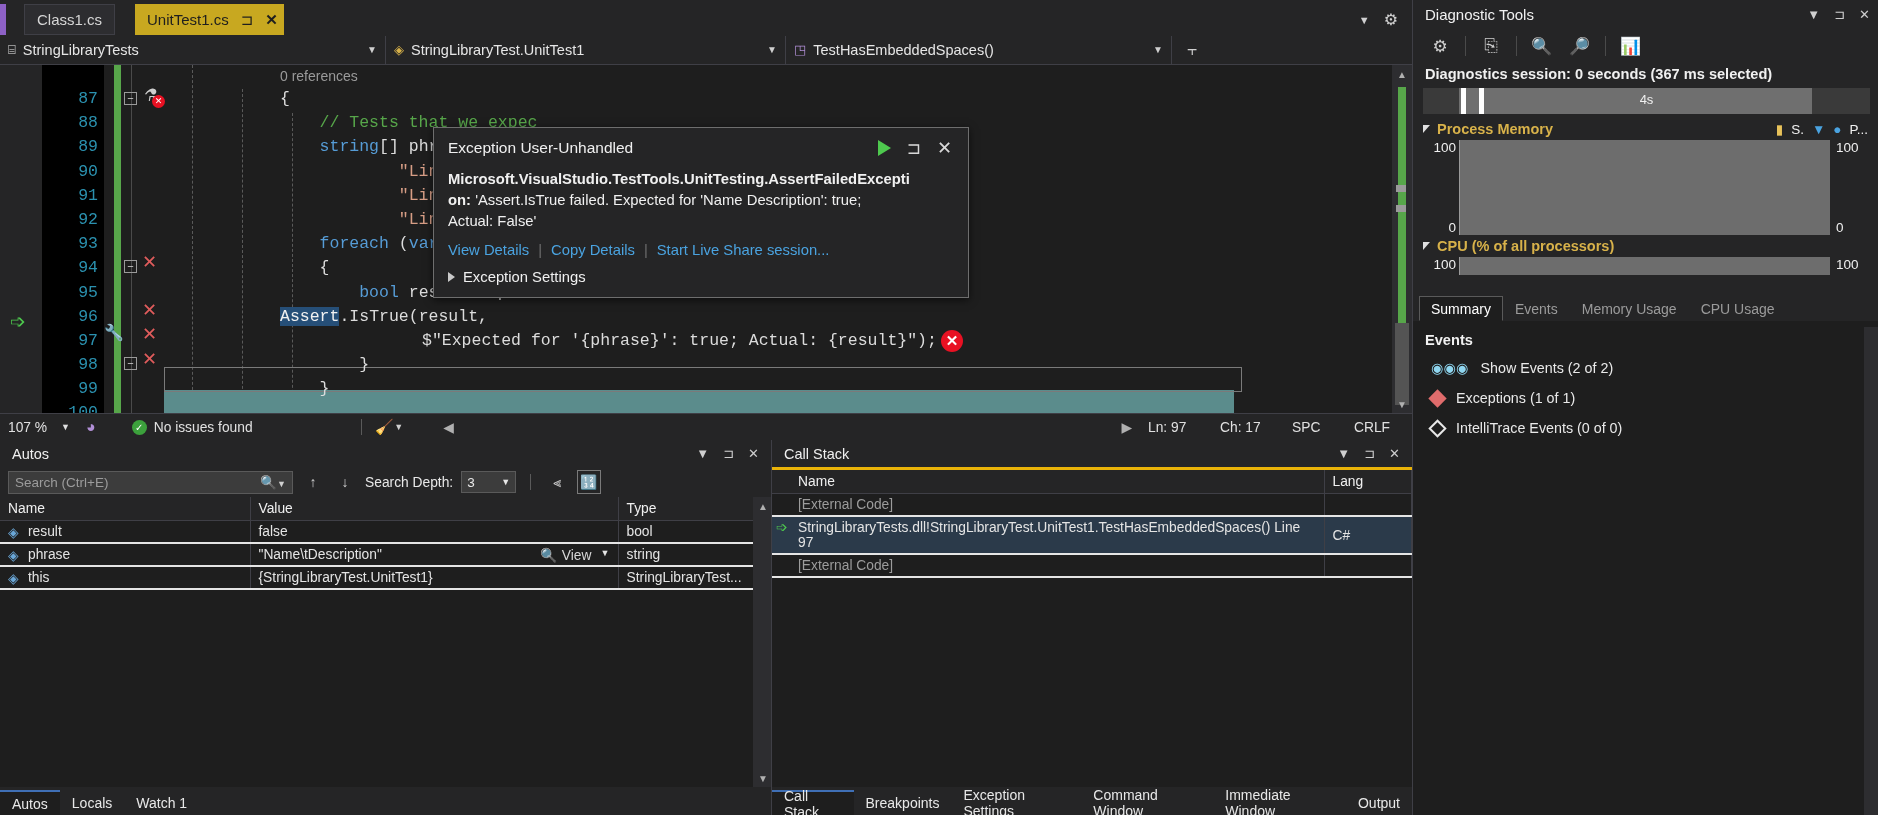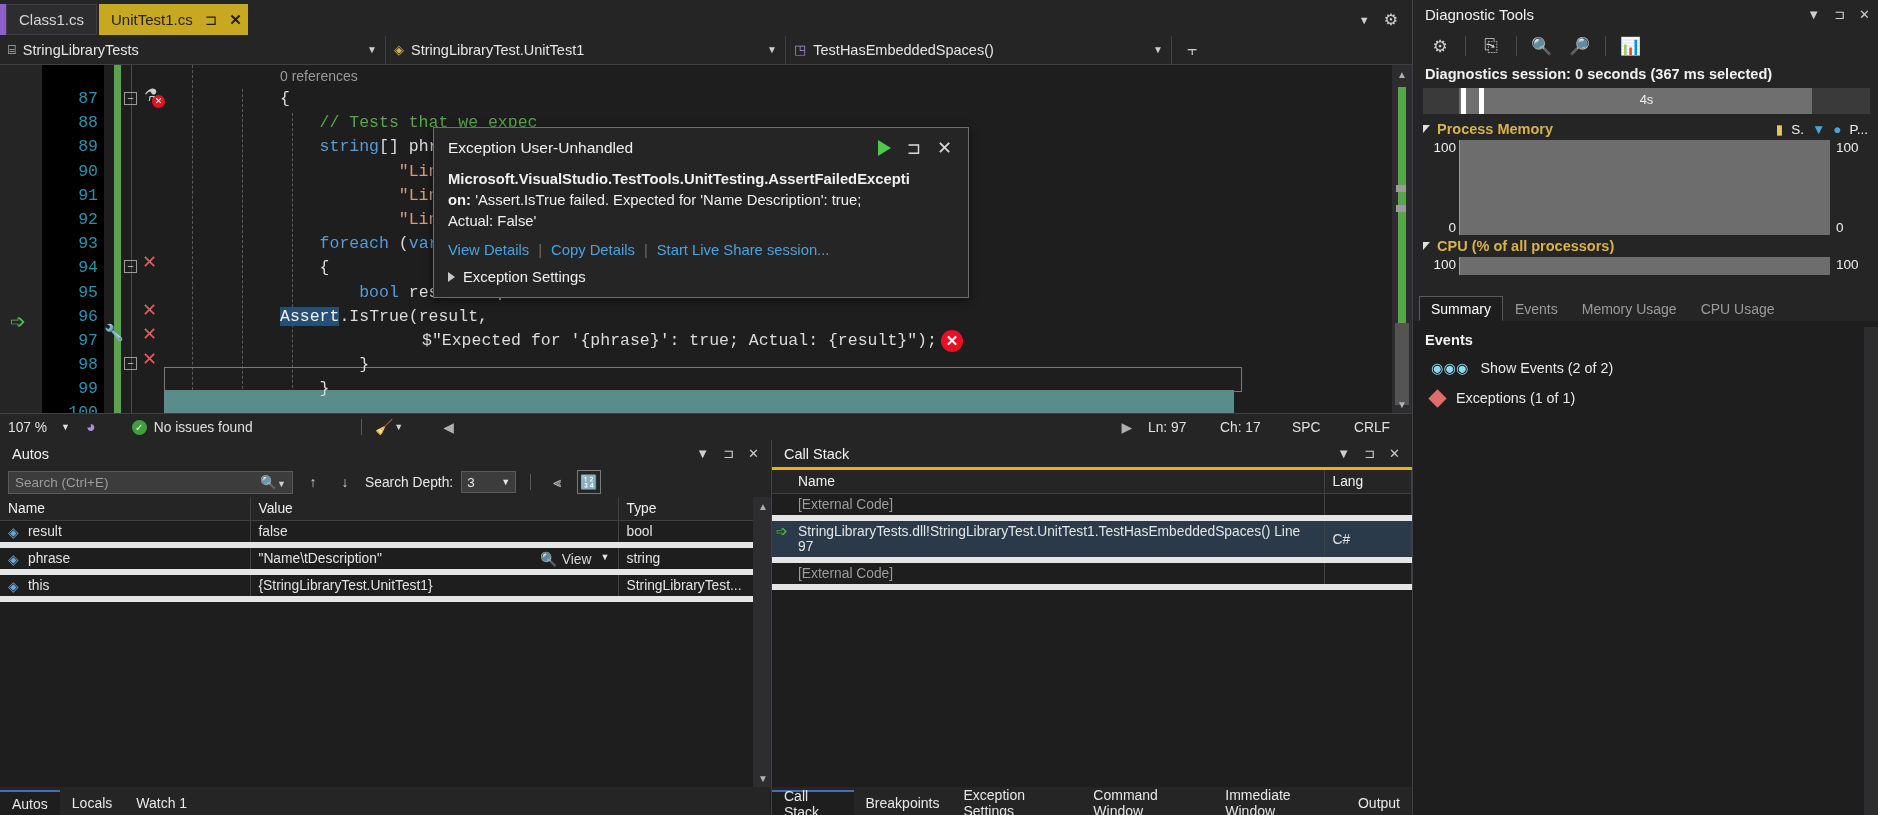--- a/index.html
+++ b/index.html
@@ -9,21 +9,21 @@
     font-family: "Liberation Sans", sans-serif;
     color: #f1f1f1;
     overflow: hidden;
   }
   .app { position: relative; width: 1878px; height: 815px; display: flex; }
 
   
   .left-col { width: 1412px; height: 815px; display: flex; flex-direction: column; background:#1e1e1e; }
 
   
-  .tabstrip { height: 35px; background:#252526; display:flex; align-items:flex-end; position:relative; }
+  .tabstrip { height: 35px; background:#252526; display:flex; align-items:flex-end; position:relative;gap:18px; }
   .tab { height:31px; display:flex; align-items:center; padding:0 12px; font-size:15px; margin-top:4px; }
   .tab.inactive { background:#2d2d30; color:#d6d6d6; border:1px solid #3f3f46; margin-left:10px;}
   .tab-accent { width:6px; height:31px; background:#8d61c5; margin-top:4px; }
   .tab.active { background:#c8a820; color:#1e1e1e; margin-left:2px; padding-right:6px; }
   .tab .pin, .tab .close { margin-left:12px; font-size:15px; line-height:1; cursor:pointer; }
   .tab .close { font-weight:600; }
   .tabstrip-right { margin-left:auto; display:flex; align-items:center; gap:14px; padding:0 14px 6px 0; color:#d0d0d0; }
   .caret-dn { font-size:11px; }
 
   
@@ -101,21 +101,21 @@
   .search-box .mag { margin-left:auto; color:#d0d0d0; }
   .sd-label { font-size:13.8px; color:#e8e8e8; }
   .sd-select { width:55px; height:22px; background:#3c3c3c; border:1px solid #5a5a5a; display:flex; align-items:center;
                padding:0 5px; font-size:13.5px; color:#e8e8e8; }
   .sd-select .drop { margin-left:auto; font-size:9px; }
   .icon-btn { width:24px;height:24px;display:flex;align-items:center;justify-content:center;color:#d0d0d0;font-size:14px; }
 
   table.grid { width:100%; border-collapse:collapse; font-size:13.8px; }
   table.grid th { background:#252526; color:#f0f0f0; font-weight:400; text-align:left;
                   padding:4px 8px; border-right:1px solid #3f3f46; border-bottom:1px solid #3f3f46; }
-  table.grid td { padding:3px 8px; border-right:1px solid #3f3f46; border-bottom:6px solid #e5e5e5; color:#e4e4e4; }
+  table.grid td { padding:3px 8px; border-right:1px solid #3f3f46; border-bottom:2px solid #e5e5e5; color:#e4e4e4; }
   .autos-body { background:#1e1e1e; flex:1; position:relative; overflow:hidden; }
   .var-icon { display:inline-block; width:14px; height:12px; margin-right:6px; vertical-align:-1px;}
   .pane-tabs { height:28px; display:flex; align-items:flex-end; background:#252526; }
   .ptab { height:25px; padding:0 12px; display:flex; align-items:center; font-size:14px; color:#e8e8e8; }
   .ptab.active { background:#1e1e1e; border-top:2px solid #3f6fb5; }
 
   .callstack-pane { width:640px; }
 
   
   .diag { width:466px; height:815px; background:#252526; border-left:1px solid #3f3f46; display:flex; flex-direction:column; }
@@ -554,18 +554,22 @@
       <div style="flex:1;">
         <div class="ev-head">Events</div>
         <div class="ev-row">
           <span style="color:#8fd6f0;">◉◉◉</span>
           <span>Show Events (2 of 2)</span>
         </div>
         <div class="ev-row">
           <span class="diamond"></span>
           <span>Exceptions (1 of 1)</span>
         </div>
+        <div class="ev-row">
+          <span class="diamond hollow"></span>
+          <span>IntelliTrace Events (0 of 0)</span>
+        </div>
       </div>
       <div class="scroll-right"></div>
     </div>
   </div>
 
 </div>
 
 </body></html>

